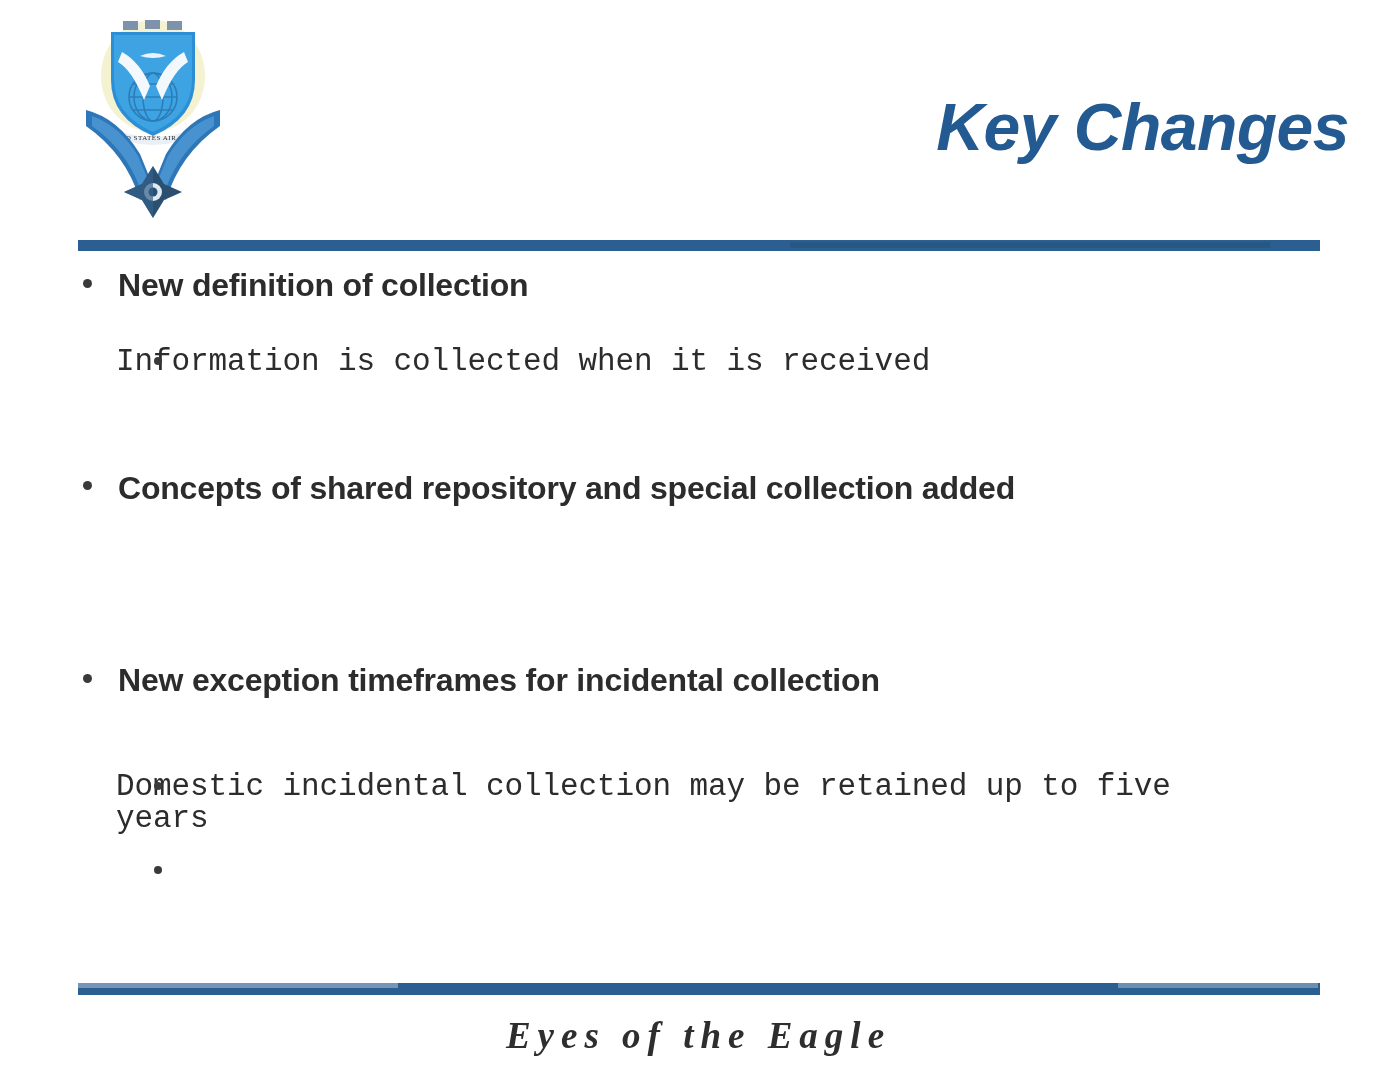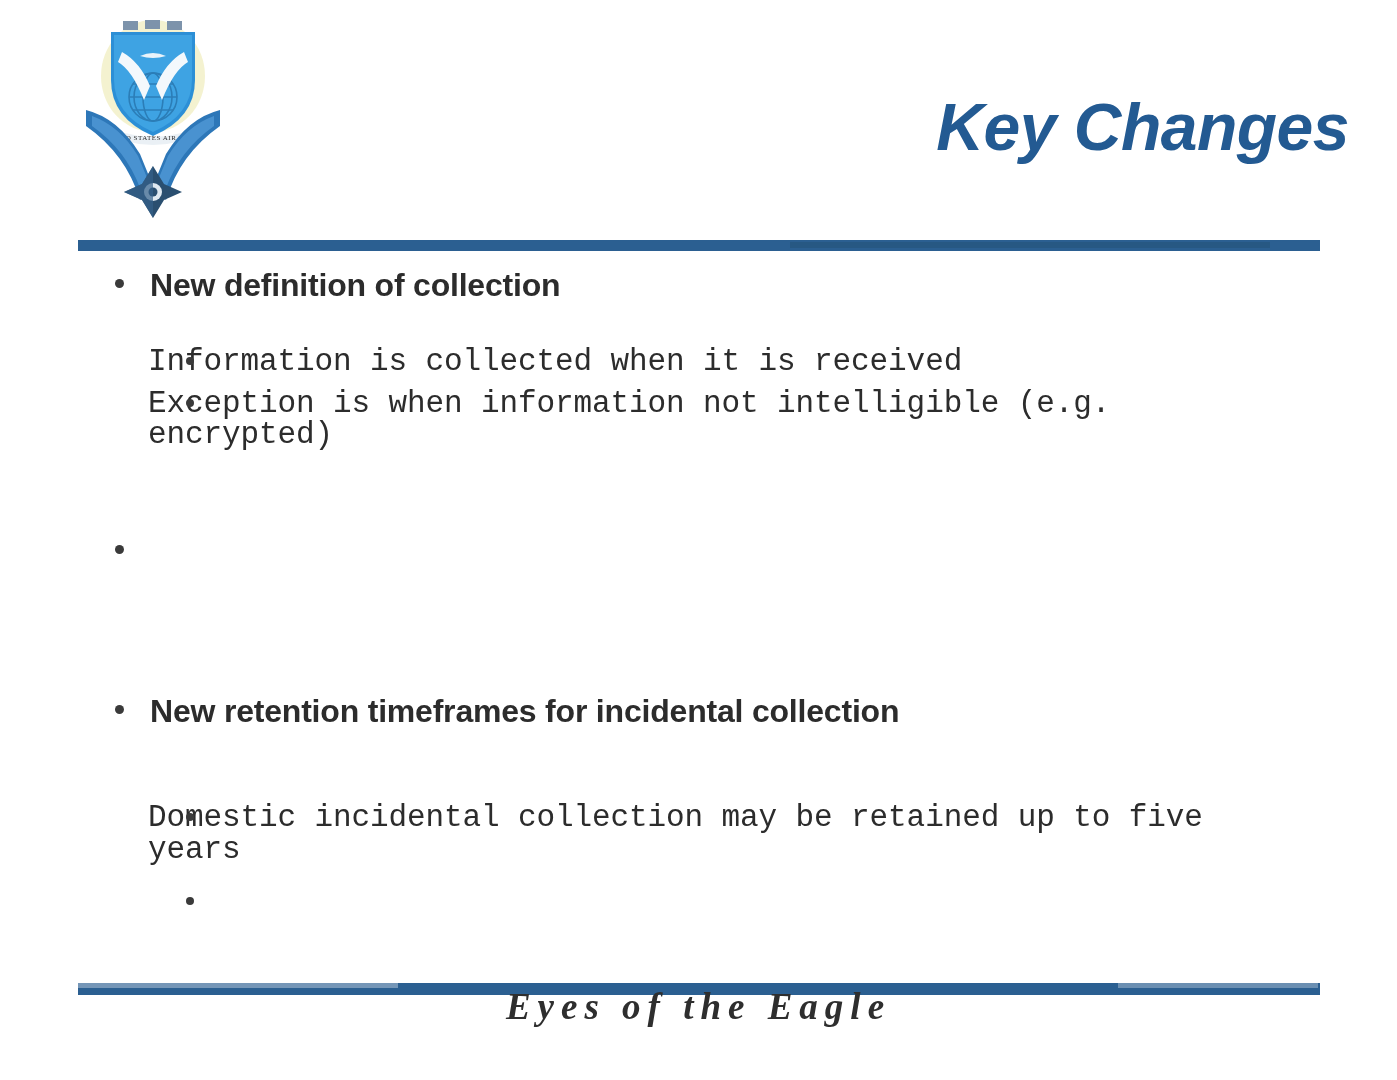--- a/index.html
+++ b/index.html
@@ -96,21 +96,20 @@
     opacity: 0.30;
   }
 
   
   .slide-body {
     position: absolute;
     left: 0;
     top: 251px;
     width: 1271px;
     height: 720px;
-    margin-left: 32px;
   }
 
   .bullet-row {
     position: relative;
     display: block;
     color: #2c2c2c;
   }
 
   .bullet-l1 {
     padding-left: 118px;
@@ -150,21 +149,21 @@
   .sp-0 { height: 18px; }
   .sp-1 { height: 36px; }
   .sp-2 { height: 44px; }
   .sp-3 { height: 30px; }
   .gap-line { height: 10px; }
 
   
   .slide-footer {
     position: absolute;
     left: 0;
-    top: 985px;
+    top: 1014px;
     width: 1397px;
     text-align: center;
   }
   .footer-text {
     font-family: "Liberation Serif", serif;
     font-size: 37px;
     font-weight: bold;
     font-style: italic;
     color: #2e2e2e;
     letter-spacing: 7px;
@@ -234,45 +233,42 @@
 
   <div class="sp-2"></div>
 
   <div class="bullet-row bullet-l2">
     <span class="marker"></span>
     <span>Information is collected when it is received</span>
   </div>
 
   <div class="gap-line"></div>
 
-  <div class="bullet-row bullet-l2">
-    <span class="marker"></span>
-    <span>Exception is when information not intelligible (e.g. encrypted)</span>
-  </div>
 
   <div class="gap-line"></div>
 
 
   <div class="sp-2"></div>
   <div class="sp-3"></div>
 
   <div class="bullet-row bullet-l1">
     <span class="marker"></span>
+    <span>Concepts of shared repository and special collection added</span>
   </div>
 
   <div class="sp-2"></div>
   <div class="sp-1"></div>
 
 
   <div class="sp-2"></div>
   <div class="sp-1"></div>
 
   <div class="bullet-row bullet-l1">
     <span class="marker"></span>
-    <span>New retention timeframes for incidental collection</span>
+    <span>New exception timeframes for incidental collection</span>
   </div>
 
   <div class="sp-2"></div>
   <div class="sp-3"></div>
 
   <div class="bullet-row bullet-l2">
     <span class="marker"></span>
     <span>Domestic incidental collection may be retained up to five years</span>
   </div>
 

